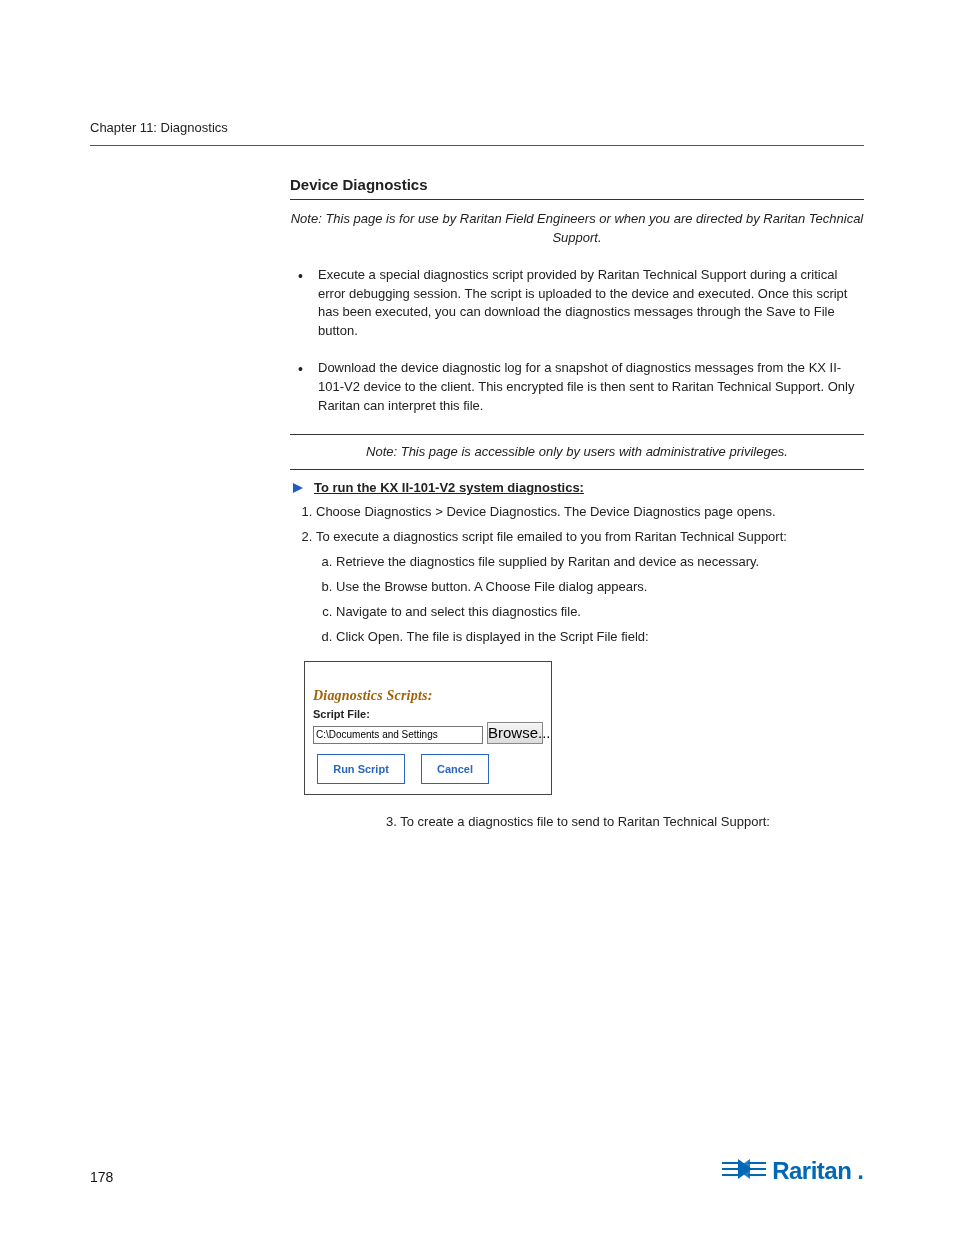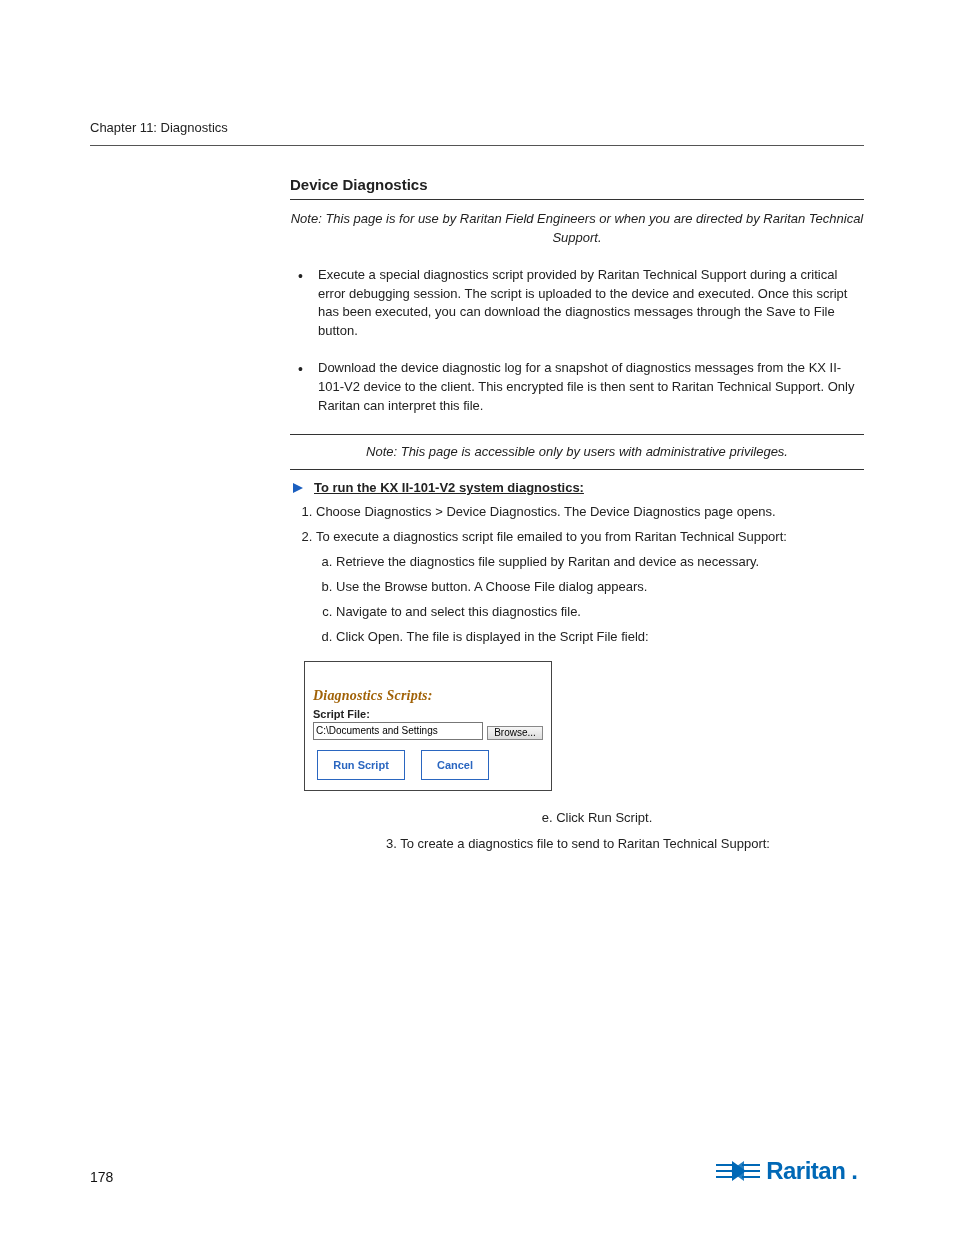--- a/index.html
+++ b/index.html
@@ -120,22 +120,22 @@
     flex: 1 1 auto;
     height: 18px;
     font-size: 10px;
     padding: 0 2px;
     border: 1px solid #777;
     background: #fff;
     box-sizing: border-box;
   }
   .dlg-browse {
     width: 56px;
-    height: 14px;
-    font-size: 10px;
+    height: 22px;
+    font-size: 15px;
     border: 1px solid #888;
     background: linear-gradient(#f6f6f6, #dcdcdc);
     box-sizing: border-box;
     cursor: pointer;
     padding: 0;
   }
   .dlg-btn-row {
     display: flex;
     gap: 16px;
     margin-top: 10px;
@@ -152,32 +152,32 @@
     font-size: 11px;
     font-weight: bold;
     cursor: pointer;
     padding: 0;
   }
   .dlg-btn.cancel { width: 68px; }
   .footer {
     position: absolute;
     bottom: 50px;
     left: 90px;
-    right: 96px;
+    right: 90px;
     display: flex;
     justify-content: space-between;
     align-items: flex-end;
   }
   .page-num {
     font-size: 14px;
     color: #111;
   }
   .brand {
     display: flex;
-    align-items: center;
+    align-items: flex-start;
     gap: 6px;
   }
   .brand-glyph {
     width: 44px;
     height: 24px;
     position: relative;
   }
   .brand-text {
     font-size: 24px;
     font-weight: bold;
@@ -240,21 +240,20 @@
       <div class="dlg-row">
         <input class="dlg-input" value="C:\Documents and Settings" style="">
         <button class="dlg-browse">Browse...</button>
       </div>
       <div class="dlg-btn-row">
         <button class="dlg-btn">Run Script</button>
         <button class="dlg-btn cancel">Cancel</button>
       </div>
     </div>
 
-    <p class="para" style="padding-left:40px;">e.  Click Run Script.</p>
     <p class="para" style="padding-left:2px;">3.  To create a diagnostics file to send to Raritan Technical Support:</p>
 
   </div>
 
   <div class="footer">
     <div class="page-num">178</div>
     <div class="brand">
       <span class="brand-glyph">
         <svg width="44" height="24" viewBox="0 0 44 24">
           <g stroke="#0068b6" stroke-width="2" fill="none">

